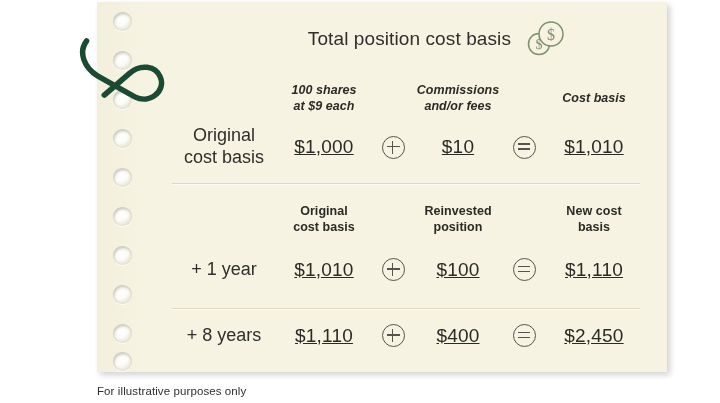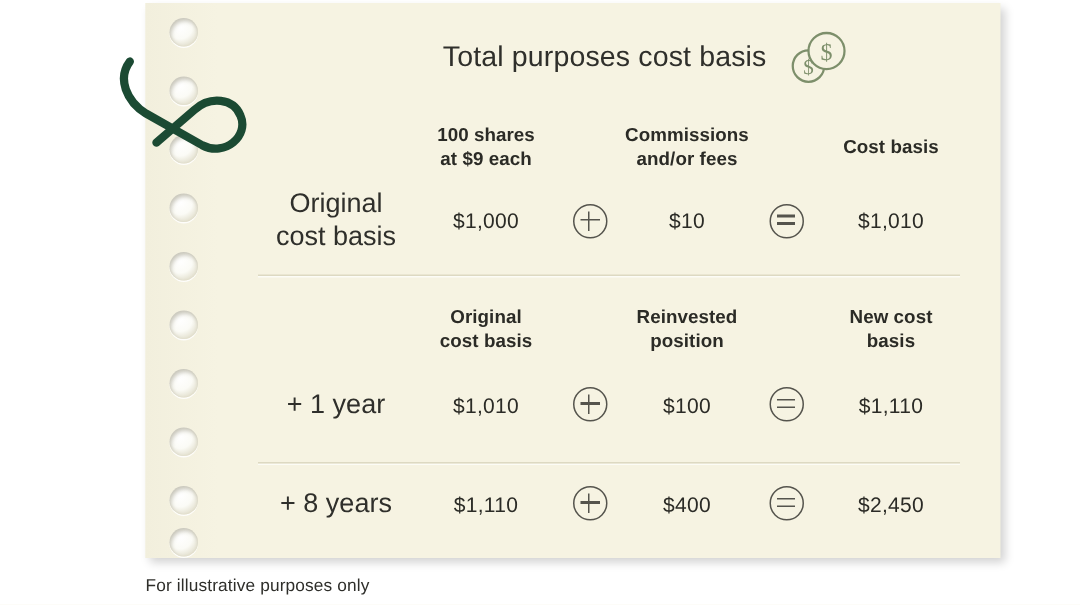--- a/index.html
+++ b/index.html
@@ -105,23 +105,24 @@
   }
   .rowlabel {
     font-size: 18px;
     color: #2f2f2b;
     line-height: 1.22;
     text-align: right;
     padding-right: 6px;
   }
   .rowlabel.center { padding-right: 0; }
   .val {
-    font-size: 14px;
+    font-size: 19px;
     color: #2b2b26;
     letter-spacing: 0.2px;
+    text-decoration: underline;
   }
   .op { line-height: 0; }
 
   .opsym {
     display: inline-block;
     width: 21px;
     height: 21px;
     border: 1.3px solid #55544d;
     border-radius: 50%;
     position: relative;
@@ -181,40 +182,40 @@
   <div class="hole" style="left:16px; top:283px;"></div>
   <div class="hole" style="left:16px; top:322px;"></div>
   <div class="hole" style="left:16px; top:350px;"></div>
 </div>
 
 <svg id="clip" viewBox="0 0 92 78" fill="none">
   <path d="M12 12 C 2 22, 6 38, 18 48 L 52 74 C 66 84, 84 72, 80 58 C 77 46, 62 42, 50 50 L 22 68" stroke="#1b4a33" stroke-width="5.5" stroke-linecap="round" fill="none" transform="translate(0,-6) rotate(-8 46 39)"></path>
 </svg>
 
 <div id="title-row">
-  <div id="title-text">Total purposes cost basis</div>
+  <div id="title-text">Total position cost basis</div>
   <svg id="coins-icon" width="40" height="38" viewBox="0 0 40 38" fill="none">
     <circle cx="14" cy="24" r="10.5" stroke="#7d8f6b" stroke-width="1.5" fill="#f6f3e2"></circle>
     <text x="14" y="29" text-anchor="middle" font-family="&quot;Liberation Serif&quot;, serif" font-size="14" fill="#7d8f6b">$</text>
     <circle cx="26" cy="14" r="12" stroke="#7d8f6b" stroke-width="1.5" fill="#f6f3e2"></circle>
     <text x="26" y="20" text-anchor="middle" font-family="&quot;Liberation Serif&quot;, serif" font-size="16" fill="#7d8f6b">$</text>
   </svg>
 </div>
 
 <table class="tbl" style="top:80px;">
   <colgroup>
     <col class="col-label">
       <col class="col-v1">
       <col class="col-op1">
     <col class="col-v2">
       <col class="col-op2">
       <col class="col-v3">
   </colgroup>
   <tbody>
-    <tr style="height:38px;">
+    <tr style="height:38px;font-style:italic;">
       <th></th>
       <th class="hdr">
         <div>100 shares</div>
         <div>at $9 each</div>
       </th>
       <th></th>
       <th class="hdr" colspan="1">
         <div>Commissions</div>
         <div>and/or fees</div>
       </th>

